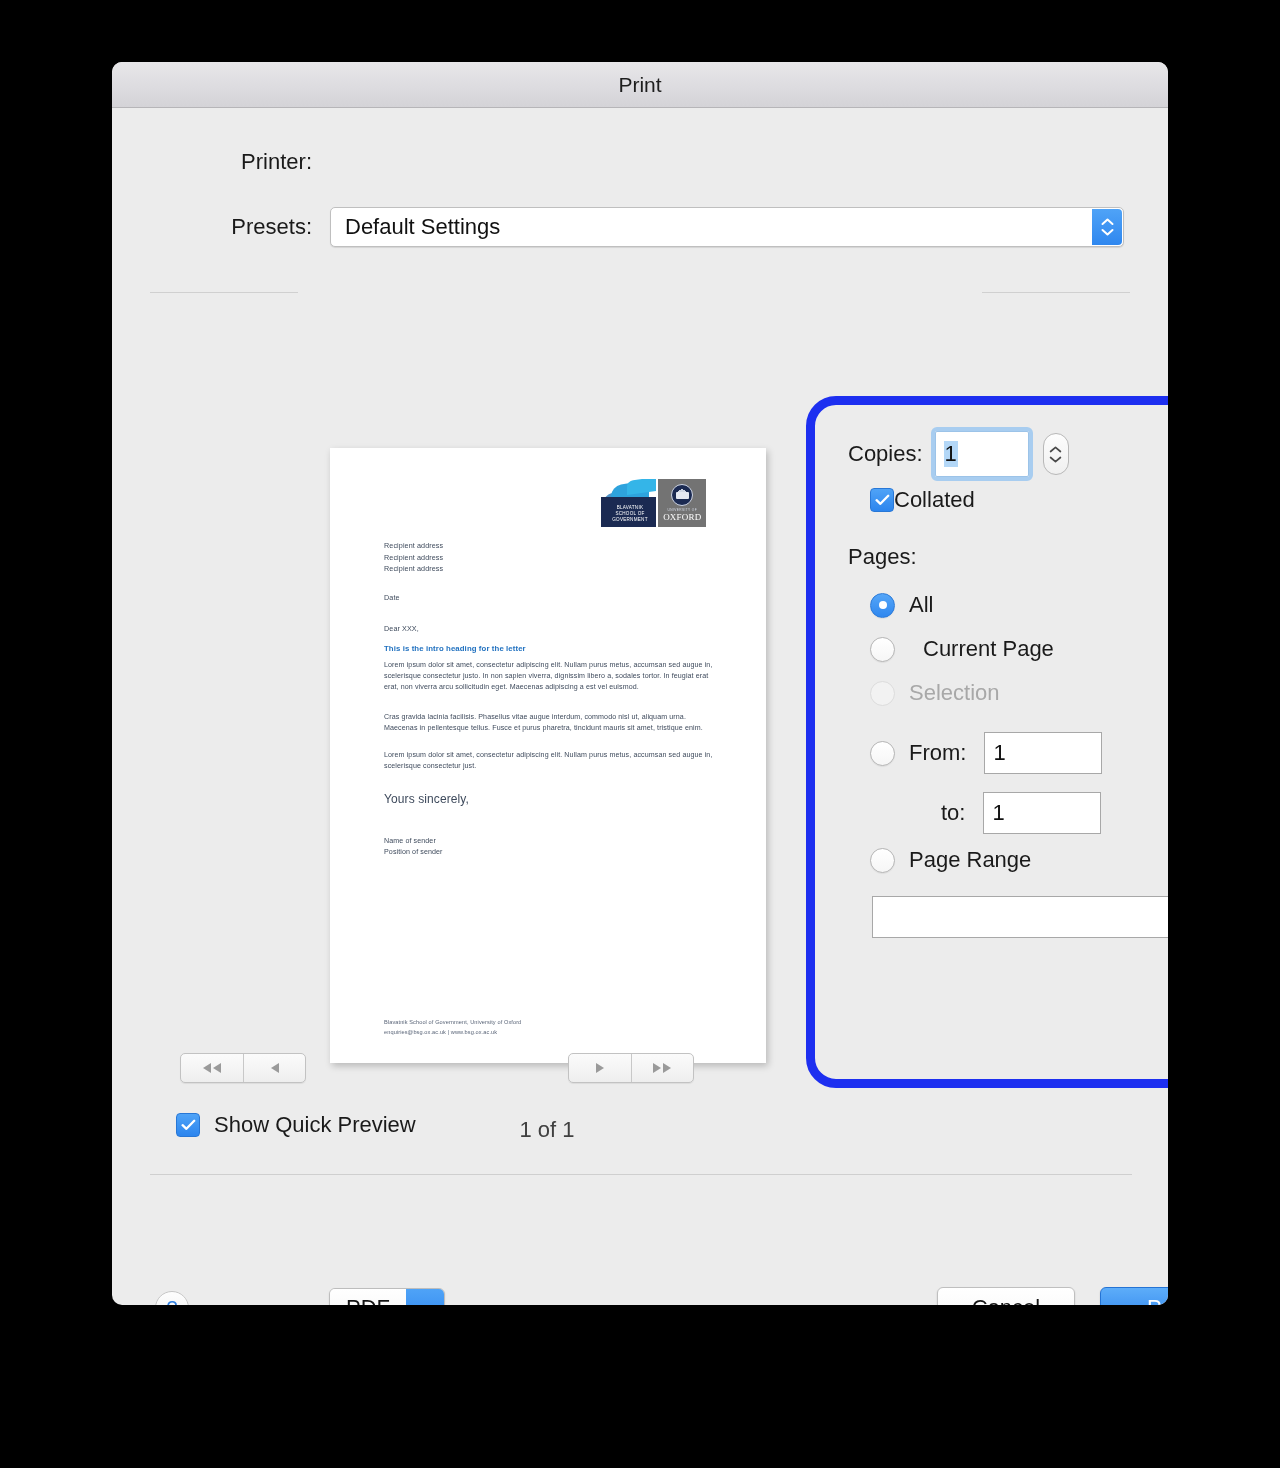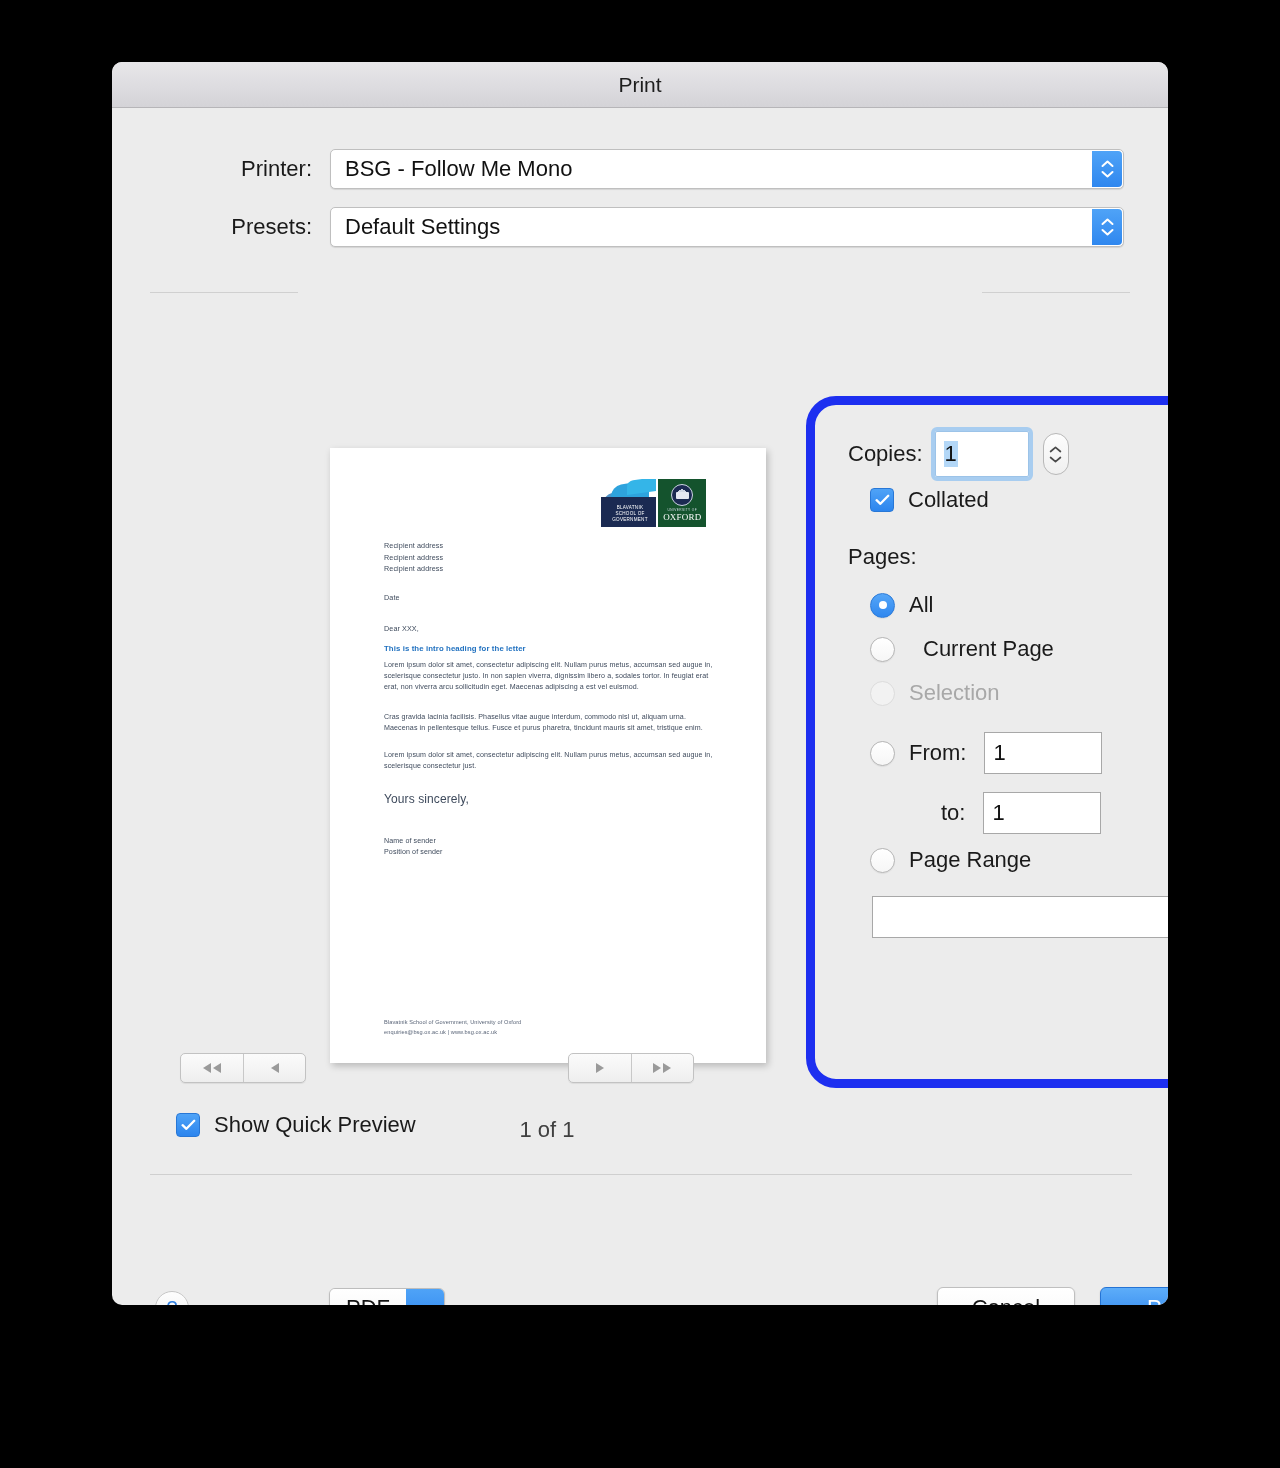--- a/index.html
+++ b/index.html
@@ -109,21 +109,21 @@
     display: flex;
   }
   #logo-bsg {
     position: relative;
     width: 56px; height: 48px;
     overflow: hidden;
   }
   #logo-ox {
     width: 48px; height: 48px;
     margin-left: 2px;
-    background: #14532d;
+    background: #737373;
     display: flex;
     flex-direction: column;
     align-items: center;
     justify-content: center;
     color: #ffffff;
   }
   #ox-crest {
     width: 22px; height: 22px;
     border-radius: 50%;
     border: 1px solid #cdd4e3;
@@ -374,31 +374,20 @@
 <body>
 
 <div id="print-dialog">
 
   <div id="titlebar">
     <div id="titlebar-title">Print</div>
   </div>
 
   <div class="form-row" style="left:78px; top:87px; width:980px;">
     <div class="row-label" style="width:122px;">Printer:</div>
-    <div class="popup" style="margin-left:18px; width:794px;">
-      <div class="popup-text">BSG - Follow Me Mono</div>
-      <div class="popup-arrows">
-        <svg width="13" height="8" viewBox="0 0 13 8">
-            <path d="M1.5 6 L6.5 1.5 L11.5 6" stroke="#fff" stroke-width="2" fill="none" stroke-linecap="round" stroke-linejoin="round"></path>
-          </svg>
-        <svg width="13" height="8" viewBox="0 0 13 8">
-            <path d="M1.5 2 L6.5 6.5 L11.5 2" stroke="#fff" stroke-width="2" fill="none" stroke-linecap="round" stroke-linejoin="round"></path>
-          </svg>
-      </div>
-    </div>
   </div>
 
   <div class="form-row" style="left:78px; top:145px; width:980px;">
     <div class="row-label" style="width:122px;">Presets:</div>
     <div class="popup" style="margin-left:18px; width:794px;">
       <div class="popup-text">Default Settings</div>
       <div class="popup-arrows">
         <svg width="13" height="8" viewBox="0 0 13 8">
             <path d="M1.5 6 L6.5 1.5 L11.5 6" stroke="#fff" stroke-width="2" fill="none" stroke-linecap="round" stroke-linejoin="round"></path>
           </svg>
@@ -476,21 +465,21 @@
           </svg>
       </div>
     </div>
 
     <div style="position:absolute; left:64px; top:91px; display:flex; align-items:center;">
       <div class="checkbox">
         <svg width="15" height="12" viewBox="0 0 15 12">
             <path d="M1.6 6.2 L5.4 9.8 L13.2 1.8" stroke="#ffffff" stroke-width="2.3" fill="none" stroke-linecap="round" stroke-linejoin="round"></path>
           </svg>
       </div>
-      <div class="ctl-label" style="margin-left:14px;">Collated</div>
+      <div class="ctl-label" style="">Collated</div>
     </div>
 
     <div class="ctl-label" style="position:absolute; left:42px; top:148px;">Pages:</div>
 
     <div style="position:absolute; left:64px; top:196px; display:flex; align-items:center;">
       <div class="radio checked"></div>
       <div class="ctl-label" style="margin-left:14px;">All</div>
     </div>
 
     <div style="position:absolute; left:64px; top:240px; display:flex; align-items:center;">

